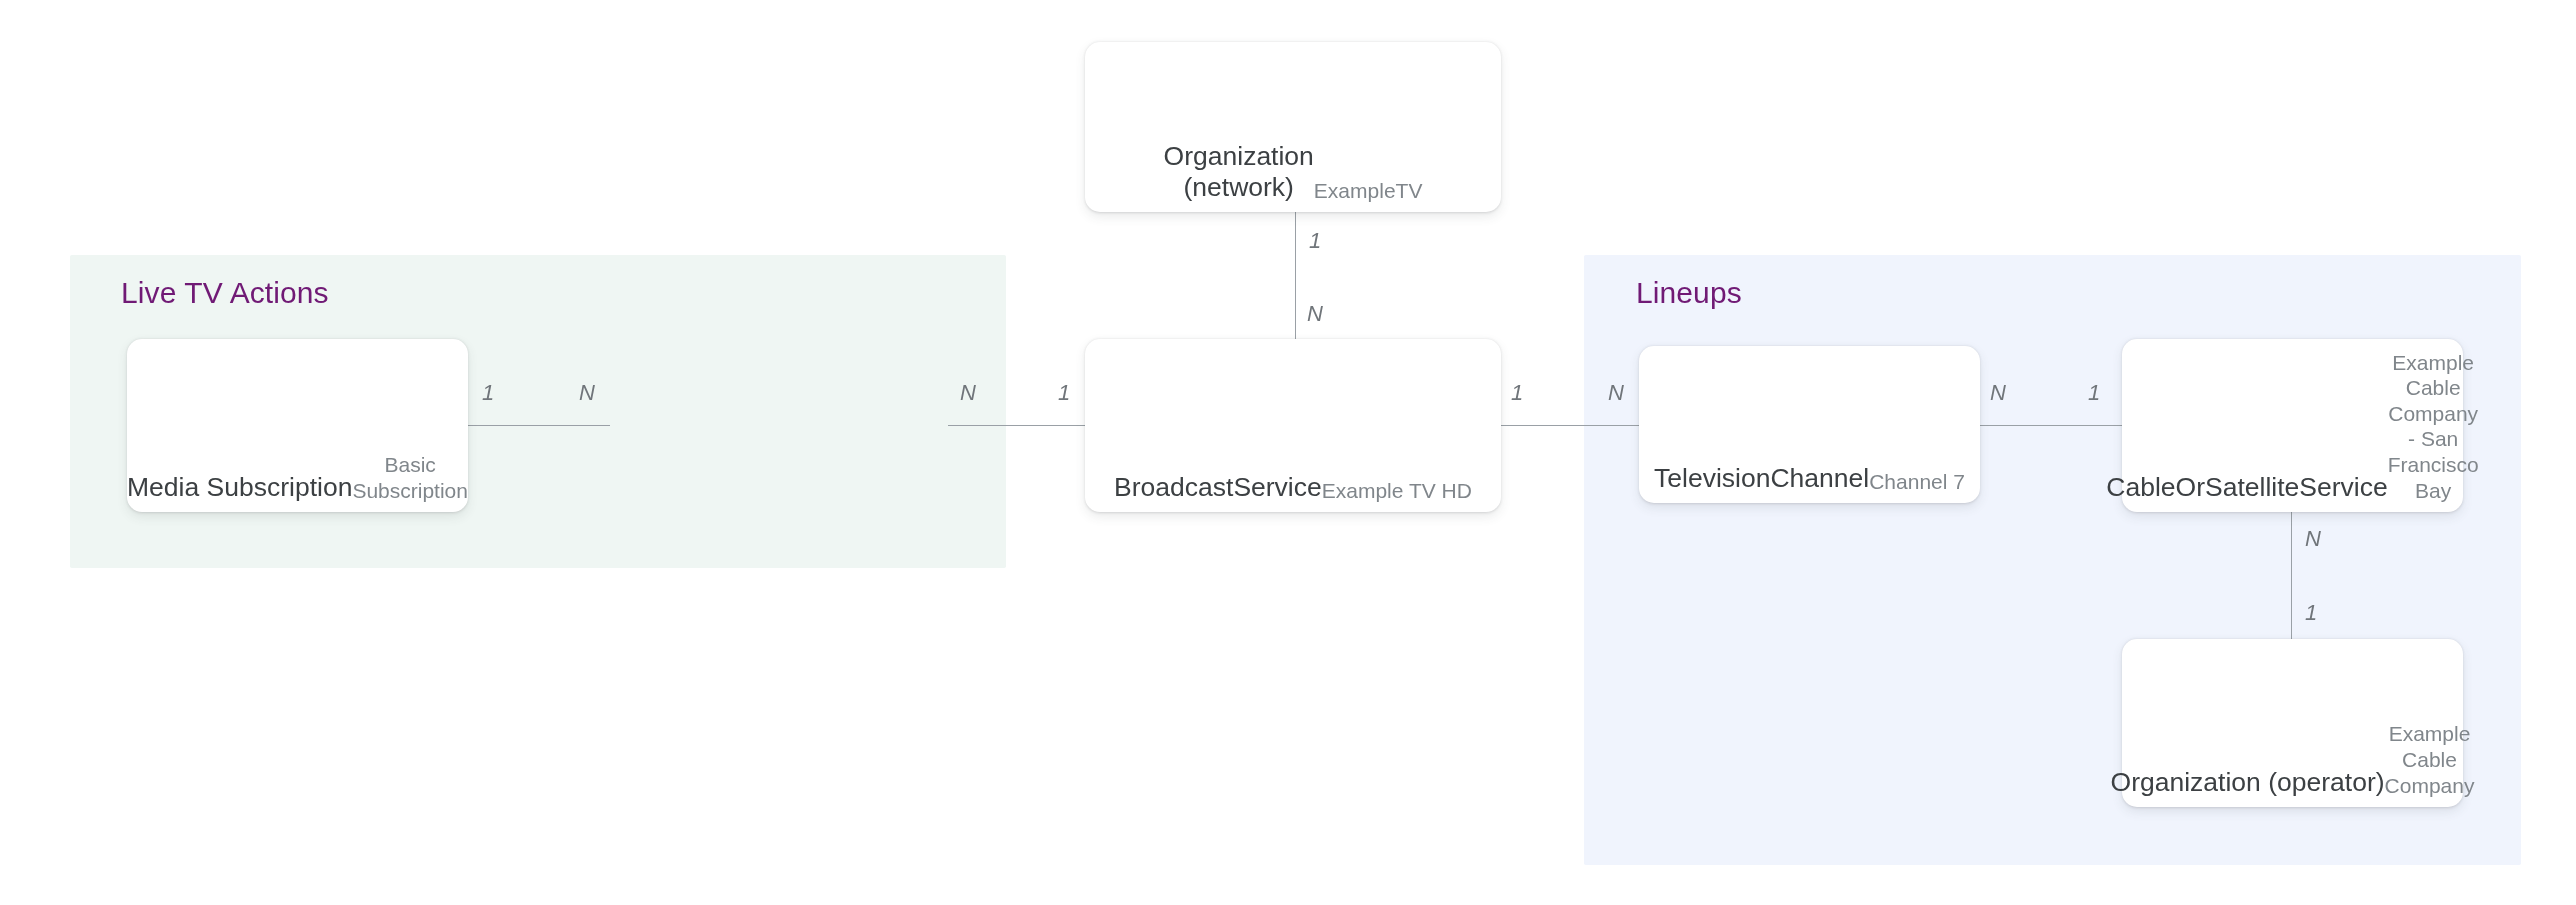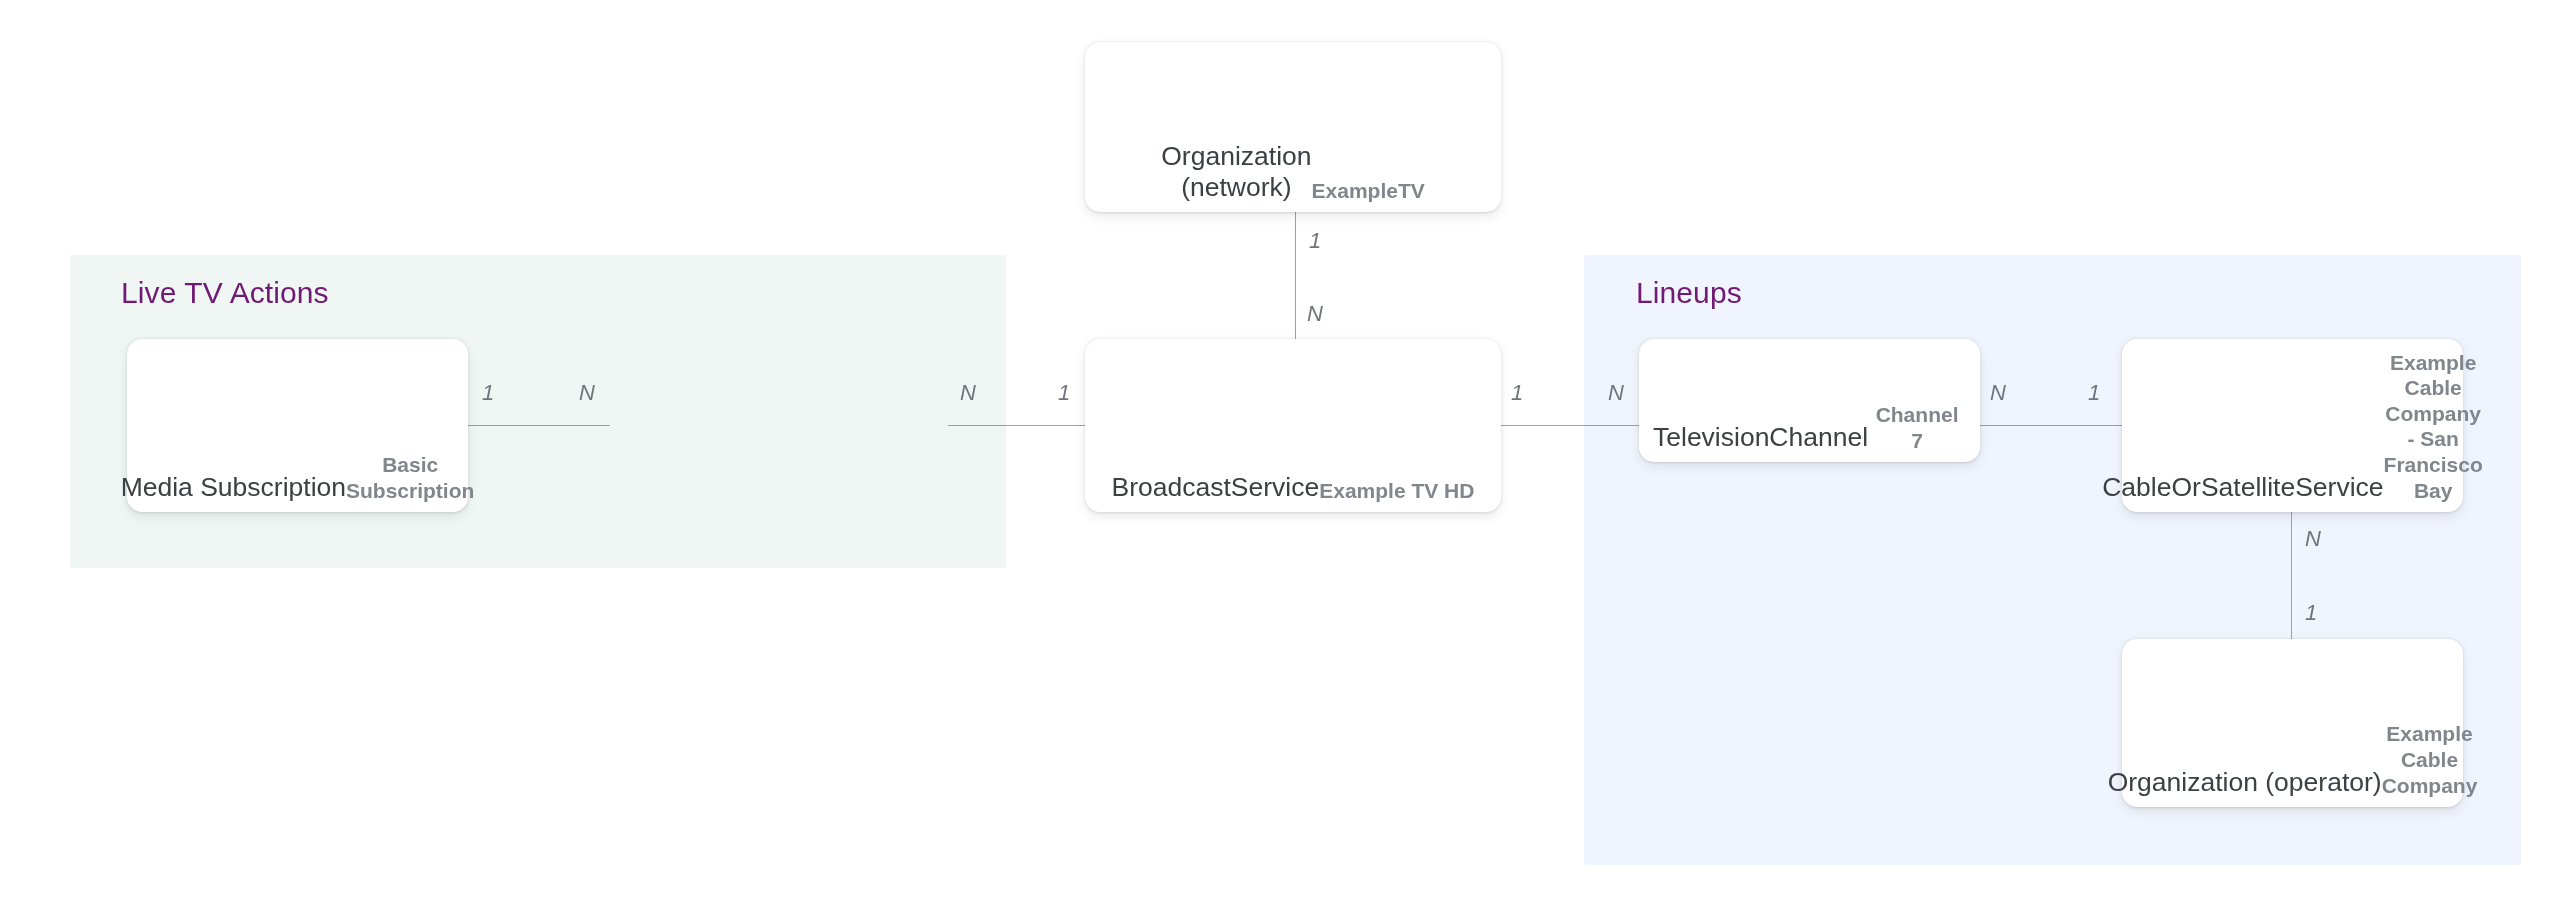--- a/index.html
+++ b/index.html
@@ -53,21 +53,21 @@
     font-size: 26.5px;
     font-weight: 400;
     color: #3c4043;
     text-align: center;
     line-height: 1.18;
     white-space: nowrap;
   }
   .node-sub {
     margin-top: 14px;
     font-size: 21px;
-    font-weight: 700;
+    font-weight: 400;
     color: #80868b;
     text-align: center;
     line-height: 1.22;
   }
 
   
   .edge-h {
     position: absolute;
     height: 0;
     border-top: 1.8px solid #9aa0a6;
@@ -122,21 +122,21 @@
       <div class="node-sub">ExampleTV</div>
     </div>
     <div class="node" style="left: 127px; top: 339px; width: 341px; height: 173px;">
       <div class="node-title">Media Subscription</div>
       <div class="node-sub">Basic Subscription</div>
     </div>
     <div class="node" style="left: 1085px; top: 339px; width: 416px; height: 173px;">
       <div class="node-title">BroadcastService</div>
       <div class="node-sub">Example TV HD</div>
     </div>
-    <div class="node" style="left: 1639px; top: 339px; width: 341px; height: 123px;">
+    <div class="node" style="left: 1639px; top: 346px; width: 341px; height: 157px;">
       <div class="node-title">TelevisionChannel</div>
       <div class="node-sub">Channel 7</div>
     </div>
     <div class="node" style="left: 2122px; top: 639px; width: 341px; height: 168px;">
       <div class="node-title">Organization (operator)</div>
       <div class="node-sub">Example Cable Company</div>
     </div>
     <div class="node" style="left: 2122px; top: 339px; width: 341px; height: 173px;">
       <div class="node-title">CableOrSatelliteService</div>
       <div class="node-sub">Example Cable Company - San Francisco Bay</div>

